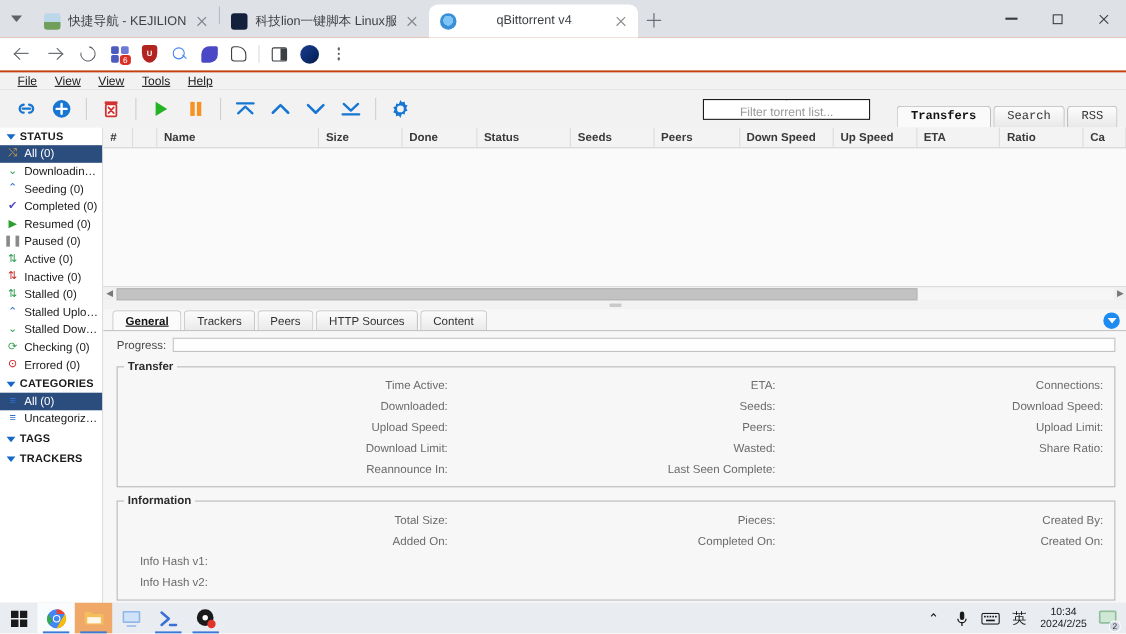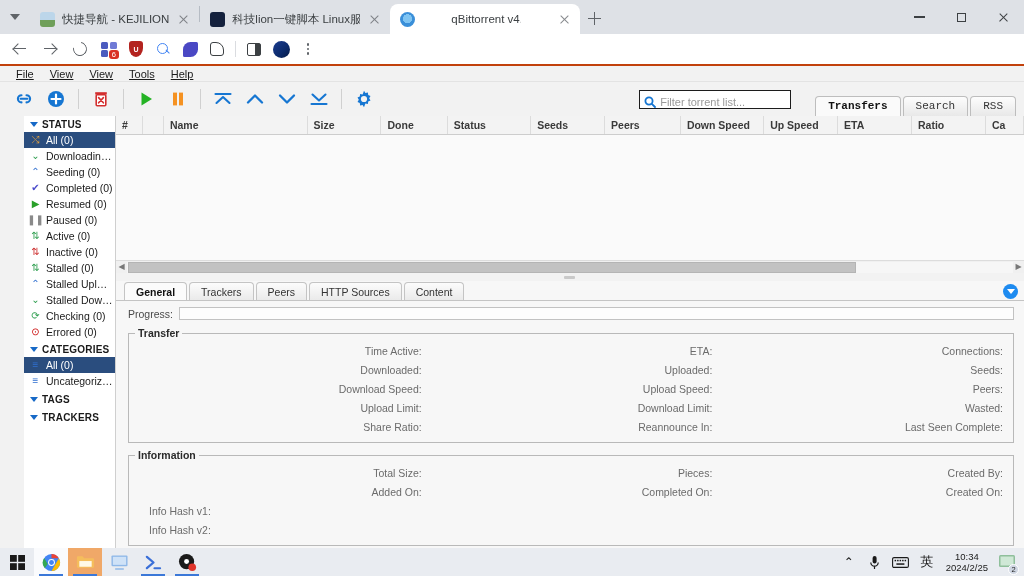--- a/index.html
+++ b/index.html
@@ -88,27 +88,27 @@
   
   .page { position:absolute; left:0; top:66px; width:1024px; height:482px; background:#f2f2f2; }
 
   .menubar{height:16px;background:#f2f2f2;display:flex;align-items:center;padding-left:8px;gap:0;border-bottom:1px solid #e3e3e3;}
   .menu-item{font-size:11px;color:#1a1a1a;padding:1px 8px;text-decoration:underline;}
 
   .qtoolbar{height:34px;background:#f2f2f2;display:flex;align-items:center;padding:0 8px;gap:0;}
   .tbtn{width:32px;height:30px;display:flex;align-items:center;justify-content:center;}
   .tsep{width:1px;height:20px;background:#d0d0d0;margin:0 6px;}
   .searchwrap{margin-left:auto;display:flex;align-items:center;}
-  .filterbox{width:152px;height:19px;border:1.5px solid #1c1c1c;background:#fff;display:flex;align-items:flex-end;padding:0 4px;gap:4px;}
+  .filterbox{width:152px;height:19px;border:1.5px solid #1c1c1c;background:#fff;display:flex;align-items:center;padding:0 4px;gap:4px;flex-direction:column;}
   .filter-ph{font-size:11px;color:#9a9a9a;}
   .righttabs{display:flex;align-items:flex-end;margin-left:24px;gap:2px;height:34px;font-family:Liberation Mono, monospace;}
   .rtab{padding:3px 12px 4px;font-size:11px;border:1px solid #bdbdbd;border-bottom:none;border-radius:4px 4px 0 0;background:linear-gradient(#fdfdfd,#e8e8e8);color:#333;margin-bottom:0;}
   .rtab.sel{background:#fafafa;font-weight:bold;color:#111;}
 
-  .body-row{display:flex;height:432px;margin-left:24px;}
+  .body-row{display:flex;height:432px;}
   .sidebar{width:97px;background:#fff;border-right:1px solid #cfcfcf;font-size:10.5px;color:#1a1a1a;padding-top:1px;overflow:hidden;}
   .sb-group{display:flex;align-items:center;gap:4px;padding:2px 2px 2px 6px;font-weight:bold;font-size:10px;letter-spacing:.2px;color:#1a1a1a;}
   .sb-chev{width:0;height:0;border-left:4.5px solid transparent;border-right:4.5px solid transparent;border-top:5.5px solid #1669c7;}
   .sb-item{display:flex;align-items:center;gap:5px;padding:1px 2px 1px 6px;height:16px;white-space:nowrap;overflow:hidden;}
   .sb-item.sel{background:#2a4d7e;color:#fff;}
   .sb-ico{width:11px;height:11px;flex:0 0 11px;display:flex;align-items:center;justify-content:center;font-size:10px;line-height:1;}
   .sb-label{overflow:hidden;text-overflow:ellipsis;}
 
   .content{flex:1 1 auto;display:flex;flex-direction:column;background:#f7f7f7;min-width:0;}
 
@@ -118,21 +118,21 @@
   .hscroll{height:13px;background:#f0f0f0;border-top:1px solid #dcdcdc;display:flex;align-items:center;position:relative;}
   .hs-arrow{width:11px;text-align:center;font-size:8px;color:#787878;line-height:1;}
   .hs-track{flex:1 1 auto;height:11px;background:#f6f6f6;position:relative;}
   .hs-thumb{position:absolute;left:1px;top:0;height:11px;width:728px;background:#c2c2c2;border:1px solid #b4b4b4;}
   .splitter{height:8px;background:#f2f2f2;display:flex;align-items:center;justify-content:center;}
   .splitter i{width:11px;height:3px;background:#c9c9c9;border-radius:1px;display:block;}
 
   .detail{flex:0 0 auto;background:#f7f7f7;position:relative;height:267px;}
   .dtabs{height:20px;display:flex;align-items:flex-end;padding-left:8px;gap:2px;position:relative;}
   .dtab{padding:3px 11px;font-size:10.5px;border:1px solid #c4c4c4;border-bottom:none;border-radius:4px 4px 0 0;background:linear-gradient(#fcfcfc,#e9e9e9);color:#333;}
-  .dtab.sel{background:#fbfbfb;font-weight:bold;color:#111;}
+  .dtab.sel{background:#fbfbfb;font-weight:bold;color:#111;text-decoration:underline;}
   .dtabs-line{position:absolute;left:0;right:0;bottom:0;height:1px;background:#c4c4c4;}
   .collapse-ico{position:absolute;right:6px;bottom:2px;width:15px;height:15px;border-radius:50%;background:#1e8bf0;display:flex;align-items:center;justify-content:center;}
   .collapse-ico:after{content:"";width:0;height:0;border-left:4px solid transparent;border-right:4px solid transparent;border-top:5px solid #fff;}
 
   .progressrow{display:flex;align-items:center;padding:6px 10px 3px 12px;gap:6px;}
   .plabel{font-size:10.5px;color:#4a4a4a;}
   .pbar{flex:1 1 auto;height:13px;background:#fdfdfd;border:1px solid #c2c2c2;}
 
   fieldset{margin:4px 10px 0 12px;border:1px solid #b9b9b9;padding:4px 6px 6px;}
   legend{font-size:10.5px;font-weight:bold;color:#2b2b2b;padding:0 3px;}
@@ -481,21 +481,20 @@
             <div class="pbar"></div>
           </div>
 
           <fieldset>
             <legend>Transfer</legend>
             <div class="grid3">
               <div class="cell">Time Active:</div>
               <div class="cell">ETA:</div>
               <div class="cell">Connections:</div>
               <div class="cell">Downloaded:</div>
-              <div class="cell">Uploaded:</div>
               <div class="cell">Seeds:</div>
               <div class="cell">Download Speed:</div>
               <div class="cell">Upload Speed:</div>
               <div class="cell">Peers:</div>
               <div class="cell">Upload Limit:</div>
               <div class="cell">Download Limit:</div>
               <div class="cell">Wasted:</div>
               <div class="cell">Share Ratio:</div>
               <div class="cell">Reannounce In:</div>
               <div class="cell">Last Seen Complete:</div>

